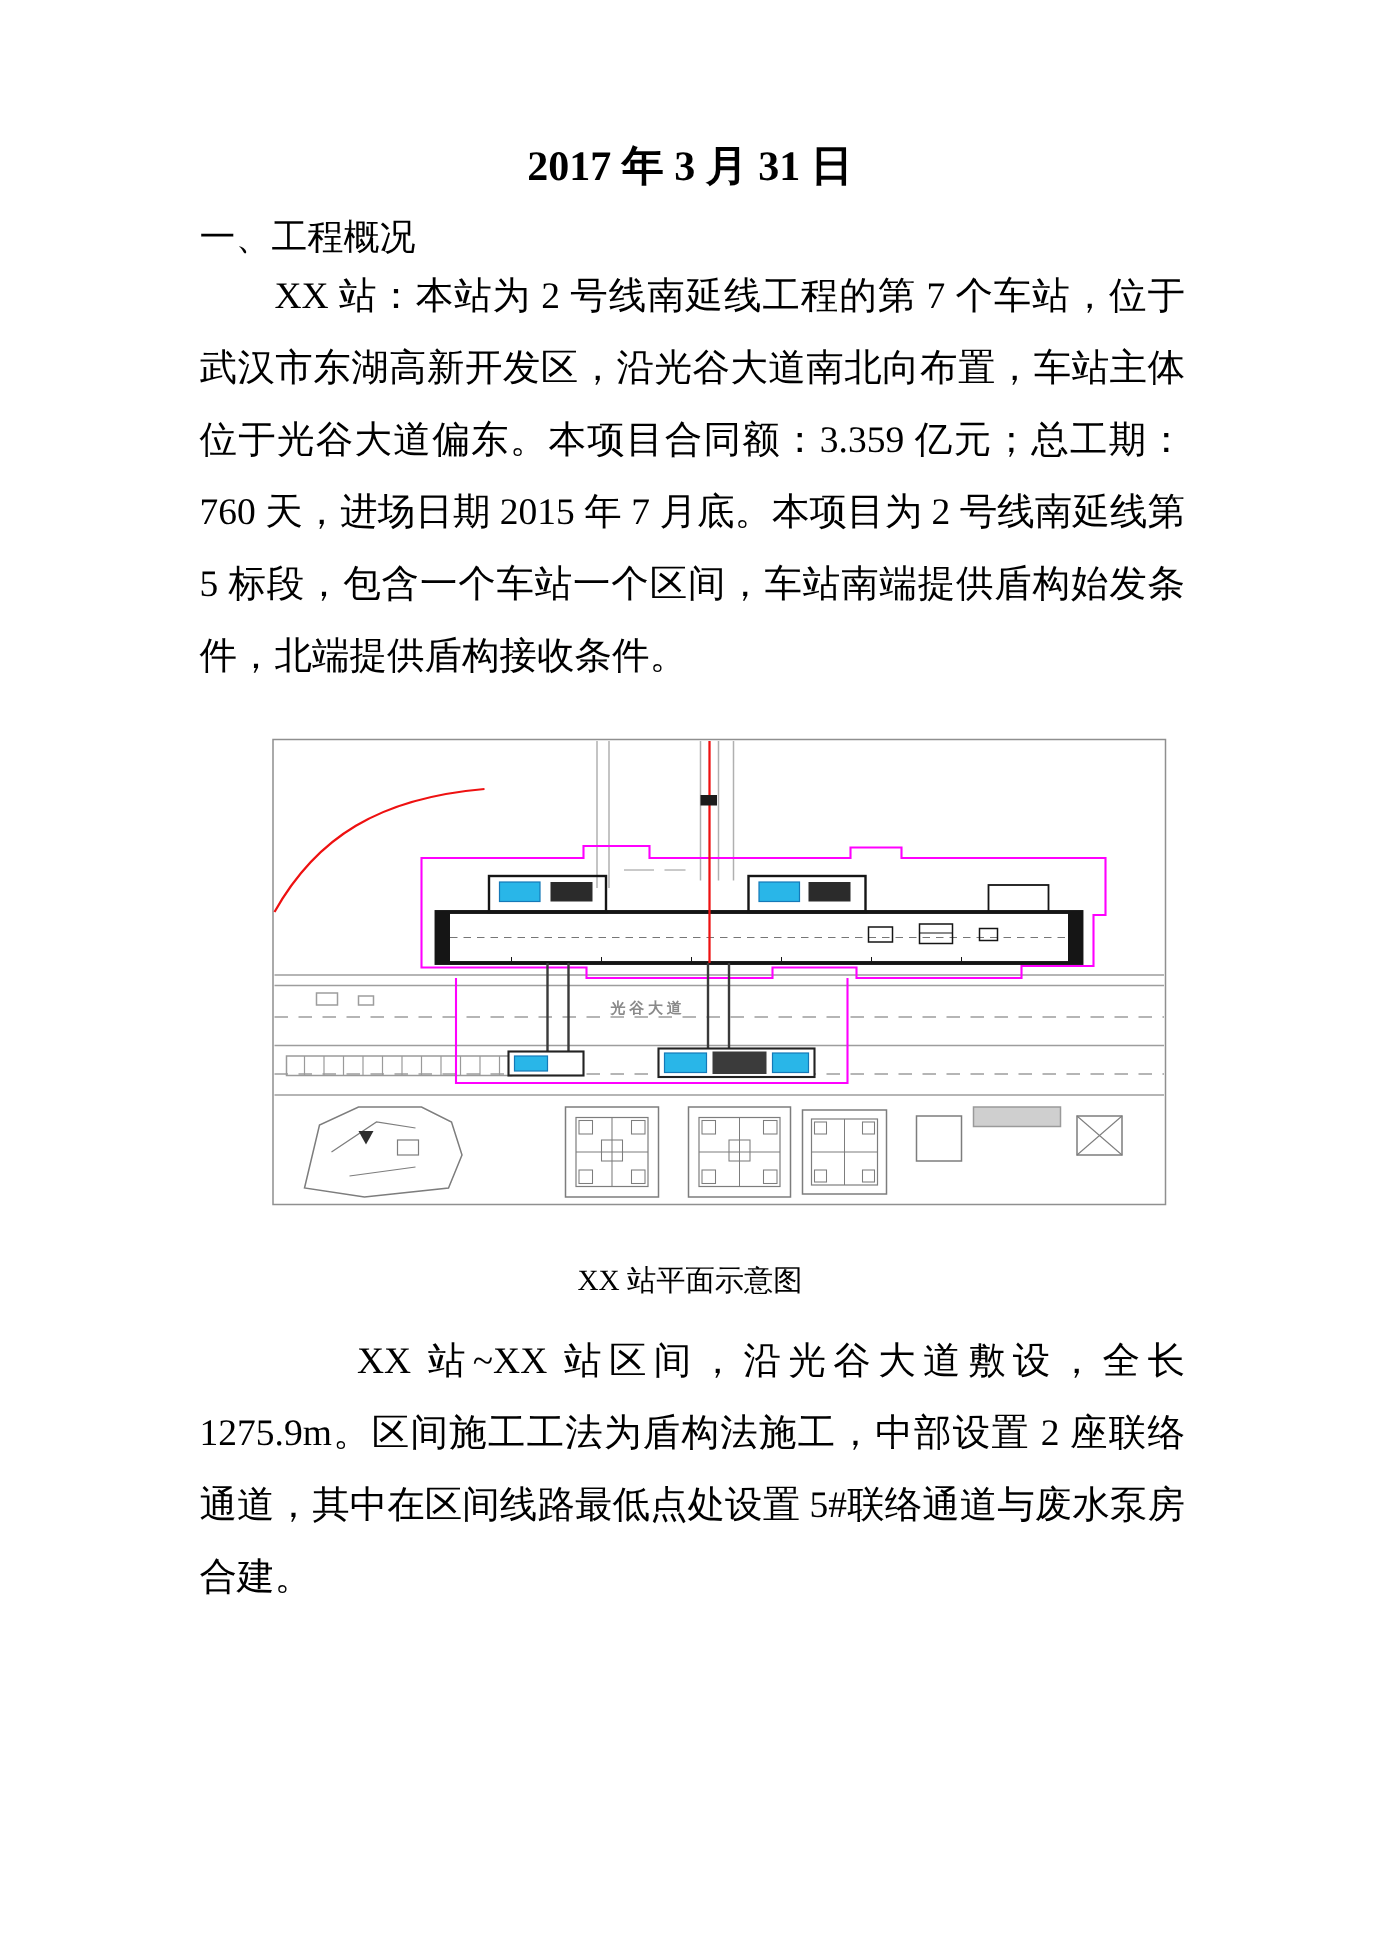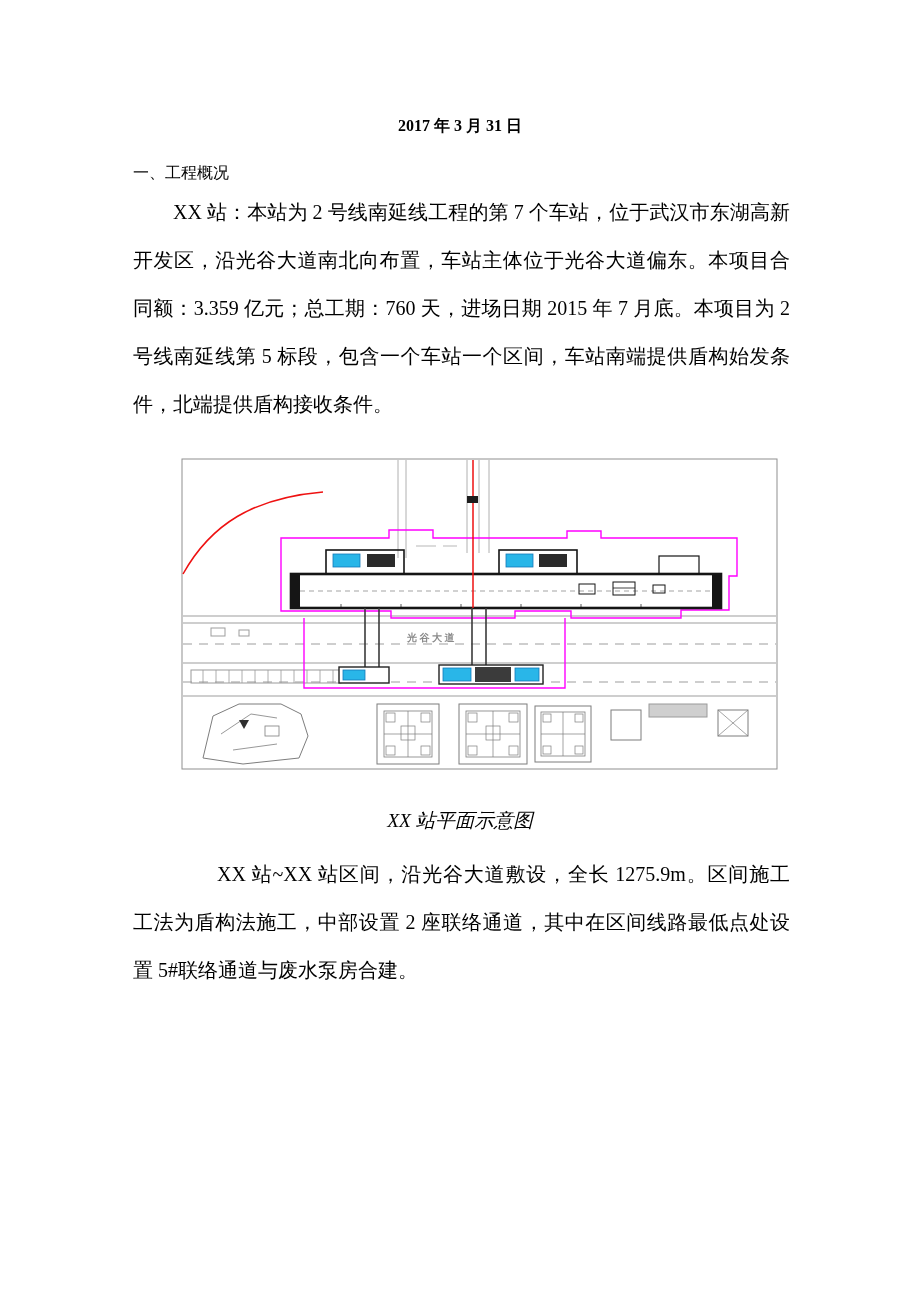--- a/index.html
+++ b/index.html
@@ -3,40 +3,40 @@
 <meta charset="utf-8">
 <style>
   html,body{margin:0;padding:0;background:#ffffff;}
   body{
     width:920px;height:1301px;
     font-family:"Liberation Serif","DejaVu Serif",serif;
     color:#000;
   }
   .page{position:relative;width:920px;height:1301px;overflow:hidden;background:#fff;}
   .date-title{
-    margin:16px;padding-top:94px;
+    margin:2px;padding-top:94px;
     text-align:center;
-    font-size:16px;font-weight:bold;line-height:32px;
+    font-size:28px;font-weight:bold;line-height:32px;
   }
   .section-heading{
     margin:16px 0 0 133px;
-    font-size:16px;font-weight:400;line-height:30px;
+    font-size:24px;font-weight:400;line-height:30px;
   }
   .body-para{
     margin:0 130px 0 133px;
-    font-size:20px;line-height:48px;
+    font-size:25px;line-height:48px;
     text-align:justify;text-justify:inter-ideograph;
   }
   .indent-2{text-indent:2em;}
   .indent-4{text-indent:4.2em;}
   .plan-figure{margin:14px 0 0 165px;padding:16px;width:597px;height:312px;}
   .figure-caption{
     margin-top:20px;
     text-align:center;
-    font-size:19.5px;line-height:30px;font-style:italic;
+    font-size:19.5px;line-height:30px;
   }
   .after-caption{margin-top:14px;}
 </style>
 </head>
 <body>
 
 <div class="page">
 
   <h1 class="date-title">2017 年 3 月 31 日</h1>
 

